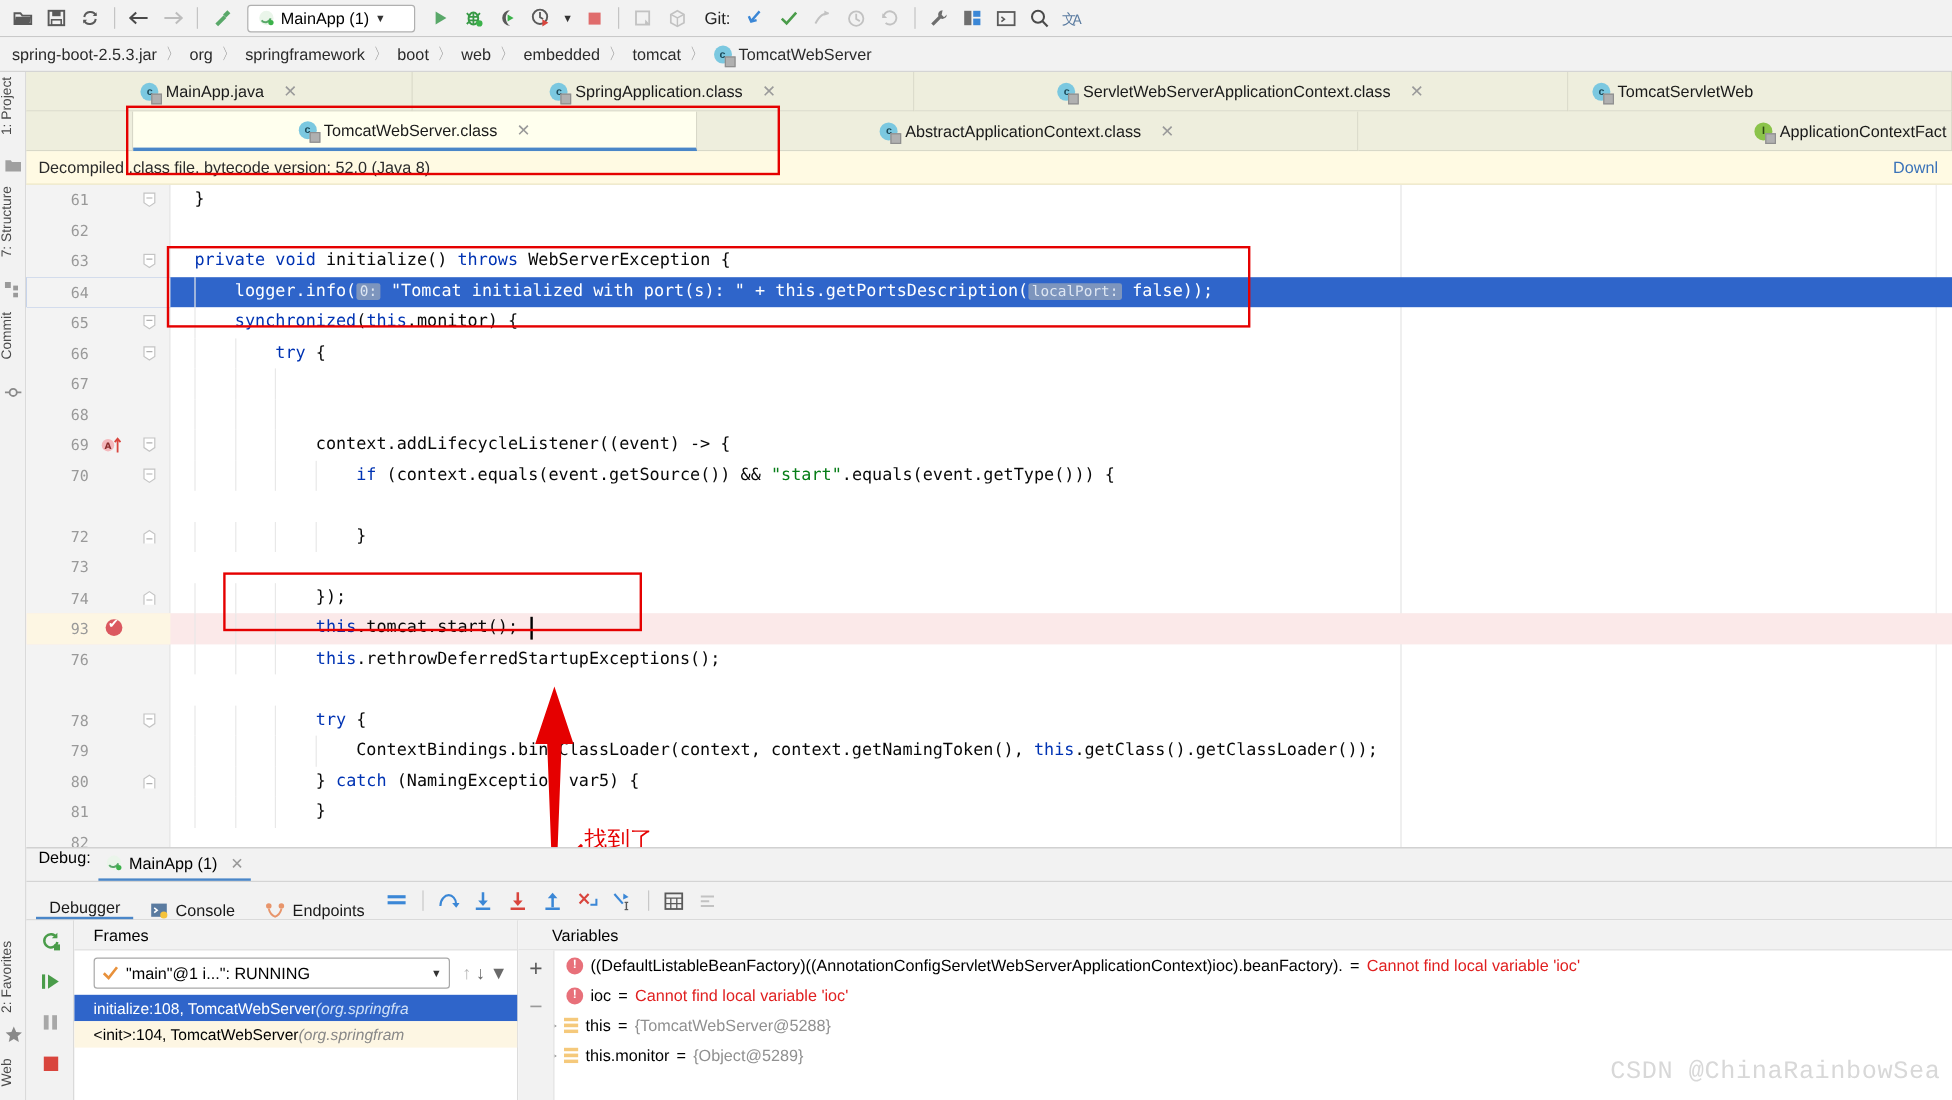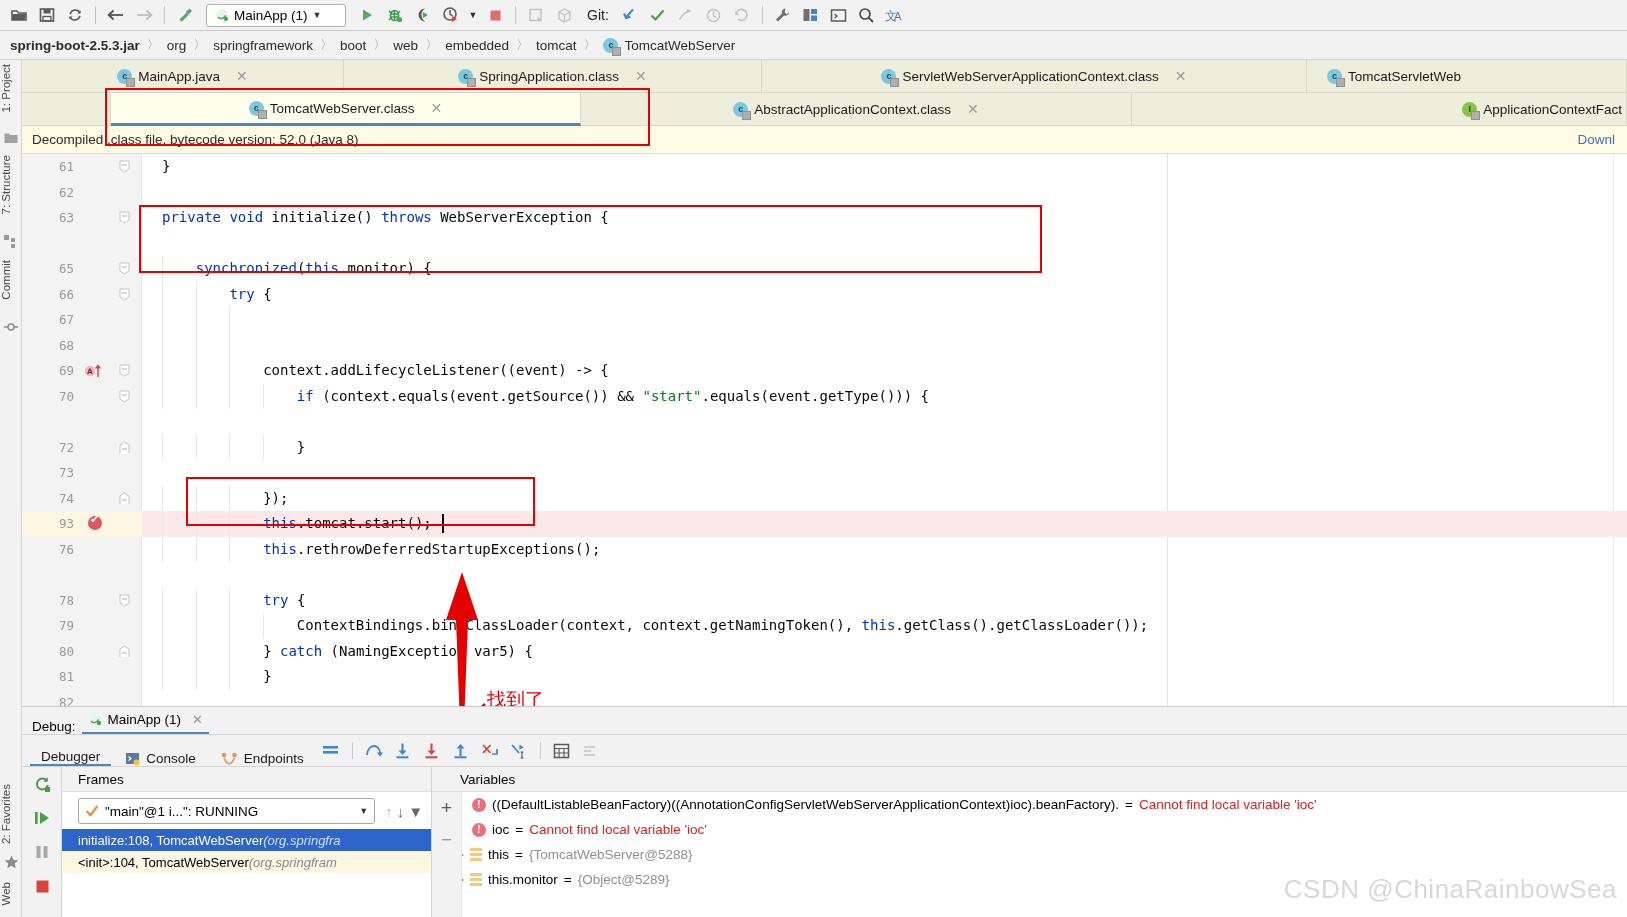--- a/index.html
+++ b/index.html
@@ -34,21 +34,21 @@
   .git-label { font-size: 14px; margin: 0 6px 0 8px; color: #222; }
 
   
   .breadcrumb {
     position: absolute; left: 0; top: 31px; width: 1627px; height: 29px;
     background: #f2f2f2; border-bottom: 1px solid #d4d4d4;
     display: flex; align-items: center; padding-left: 10px;
     font-size: 13.5px;
   }
   .bc-item { color: #2b2b2b; }
-  .bc-item.bold { font-weight: bold; }
+  .bc-item.bold { font-weight: normal; }
   .bc-sep { color: #9a9a9a; margin: 0 7px; font-size: 13px; }
 
   
   .leftstrip {
     position: absolute; left: 0; top: 60px; width: 22px; height: 857px;
     background: #f2f2f2; border-right: 1px solid #d4d4d4;
   }
   .vlabel {
     position: absolute; left: 0; width: 22px;
     writing-mode: vertical-rl; transform: rotate(180deg);
@@ -153,21 +153,21 @@
     font-family: "DejaVu Sans", sans-serif;
   }
 
   
   .debugpanel {
     position: absolute; left: 22px; top: 706px; width: 1605px; height: 211px;
     background: #f2f2f2; border-top: 1px solid #c9c9c9;
   }
   .dbg-title {
     position: absolute; left: 0; top: 0; width: 1605px; height: 28px;
-    display: flex; align-items: flex-end; padding-left: 10px; gap: 6px;
+    display: flex; align-items: flex-start; padding-left: 10px; gap: 6px;
     font-size: 13.5px; border-bottom: 1px solid #d4d4d4;
   }
   .dbg-tab-run {
     display: flex; align-items: center; gap: 5px; height: 27px; padding: 0 6px;
     border-bottom: 2px solid #4a86c8;
   }
   .dbg-toolbar {
     position: absolute; left: 0; top: 28px; width: 1605px; height: 32px;
     display: flex; align-items: center; gap: 3px; padding-left: 8px;
     border-bottom: 1px solid #d4d4d4;
@@ -222,21 +222,21 @@
     color: #fff; font-size: 10px; font-weight: bold;
     display: inline-flex; align-items: center; justify-content: center; flex: none;
   }
   .err-text { color: #e02020; }
   .val-gray { color: #909090; }
   .tri { width: 0; height: 0; border-left: 6px solid #999; border-top: 4px solid transparent; border-bottom: 4px solid transparent; flex: none; }
   .obj-icon { width: 12px; height: 13px; flex: none; }
 
   .watermark {
     position: absolute; right: 10px; bottom: 12px;
-    font-size: 26px; color: #d8d8d8; font-family: Liberation Sans, sans-serif;
+    font-size: 21px; color: #d8d8d8; font-family: Liberation Mono, monospace;
     letter-spacing: 0.5px;
   }
 
   
   .scrollstrip {
     position: absolute; right: 0; top: 0; width: 14px; height: 552px; background: #fff;
     border-left: 1px solid #ededed;
   }
   .edit-divider { position: absolute; left: 1145px; top:0; width:1px; height:552px; background:#e4e4e4; }
 </style>
@@ -520,20 +520,26 @@
           <span class="codetext"></span>
         </div>
         <div class="lrow" style="top: 51px;">
           <span class="lnum">63</span>
           <span class="fold"><svg width="11" height="13" viewBox="0 0 11 13">
               <path d="M1 1h9v8l-4.5 3L1 9z" fill="#fff" stroke="#c4c4c4" stroke-width="1"></path>
               <path d="M3 5h5" stroke="#b0b0b0" stroke-width="1"></path>
             </svg></span>
           <span class="codetext"><span class="kw">private void</span> initialize() <span class="kw">throws</span> WebServerException {</span>
         </div>
+        <div class="lrow hl-blue" style="top: 76.5px; background: rgb(47, 101, 202);">
+          <span style="position: absolute; left: 0px; top: 0px; width: 120px; height: 25.5px; background: rgb(243, 243, 243); z-index: 0;"></span>
+          <span class="lnum" style="color: rgb(153, 153, 153); z-index: 1;">64</span>
+          <span class="indent-guide" style="left: 140px;"></span>
+          <span class="codetext">    logger.info(<span class="param-hint">0:</span> <span class="str">"Tomcat initialized with port(s): "</span> + <span class="kw">this</span>.getPortsDescription(<span class="param-hint">localPort:</span> <span class="kw">false</span>));</span>
+        </div>
         <div class="lrow" style="top: 102px;">
           <span class="lnum">65</span>
           <span class="fold"><svg width="11" height="13" viewBox="0 0 11 13">
               <path d="M1 1h9v8l-4.5 3L1 9z" fill="#fff" stroke="#c4c4c4" stroke-width="1"></path>
               <path d="M3 5h5" stroke="#b0b0b0" stroke-width="1"></path>
             </svg></span>
           <span class="indent-guide" style="left: 140px;"></span>
           <span class="codetext">    <span class="kw">synchronized</span>(<span class="kw">this</span>.monitor) {</span>
         </div>
         <div class="lrow" style="top: 127.5px;">

